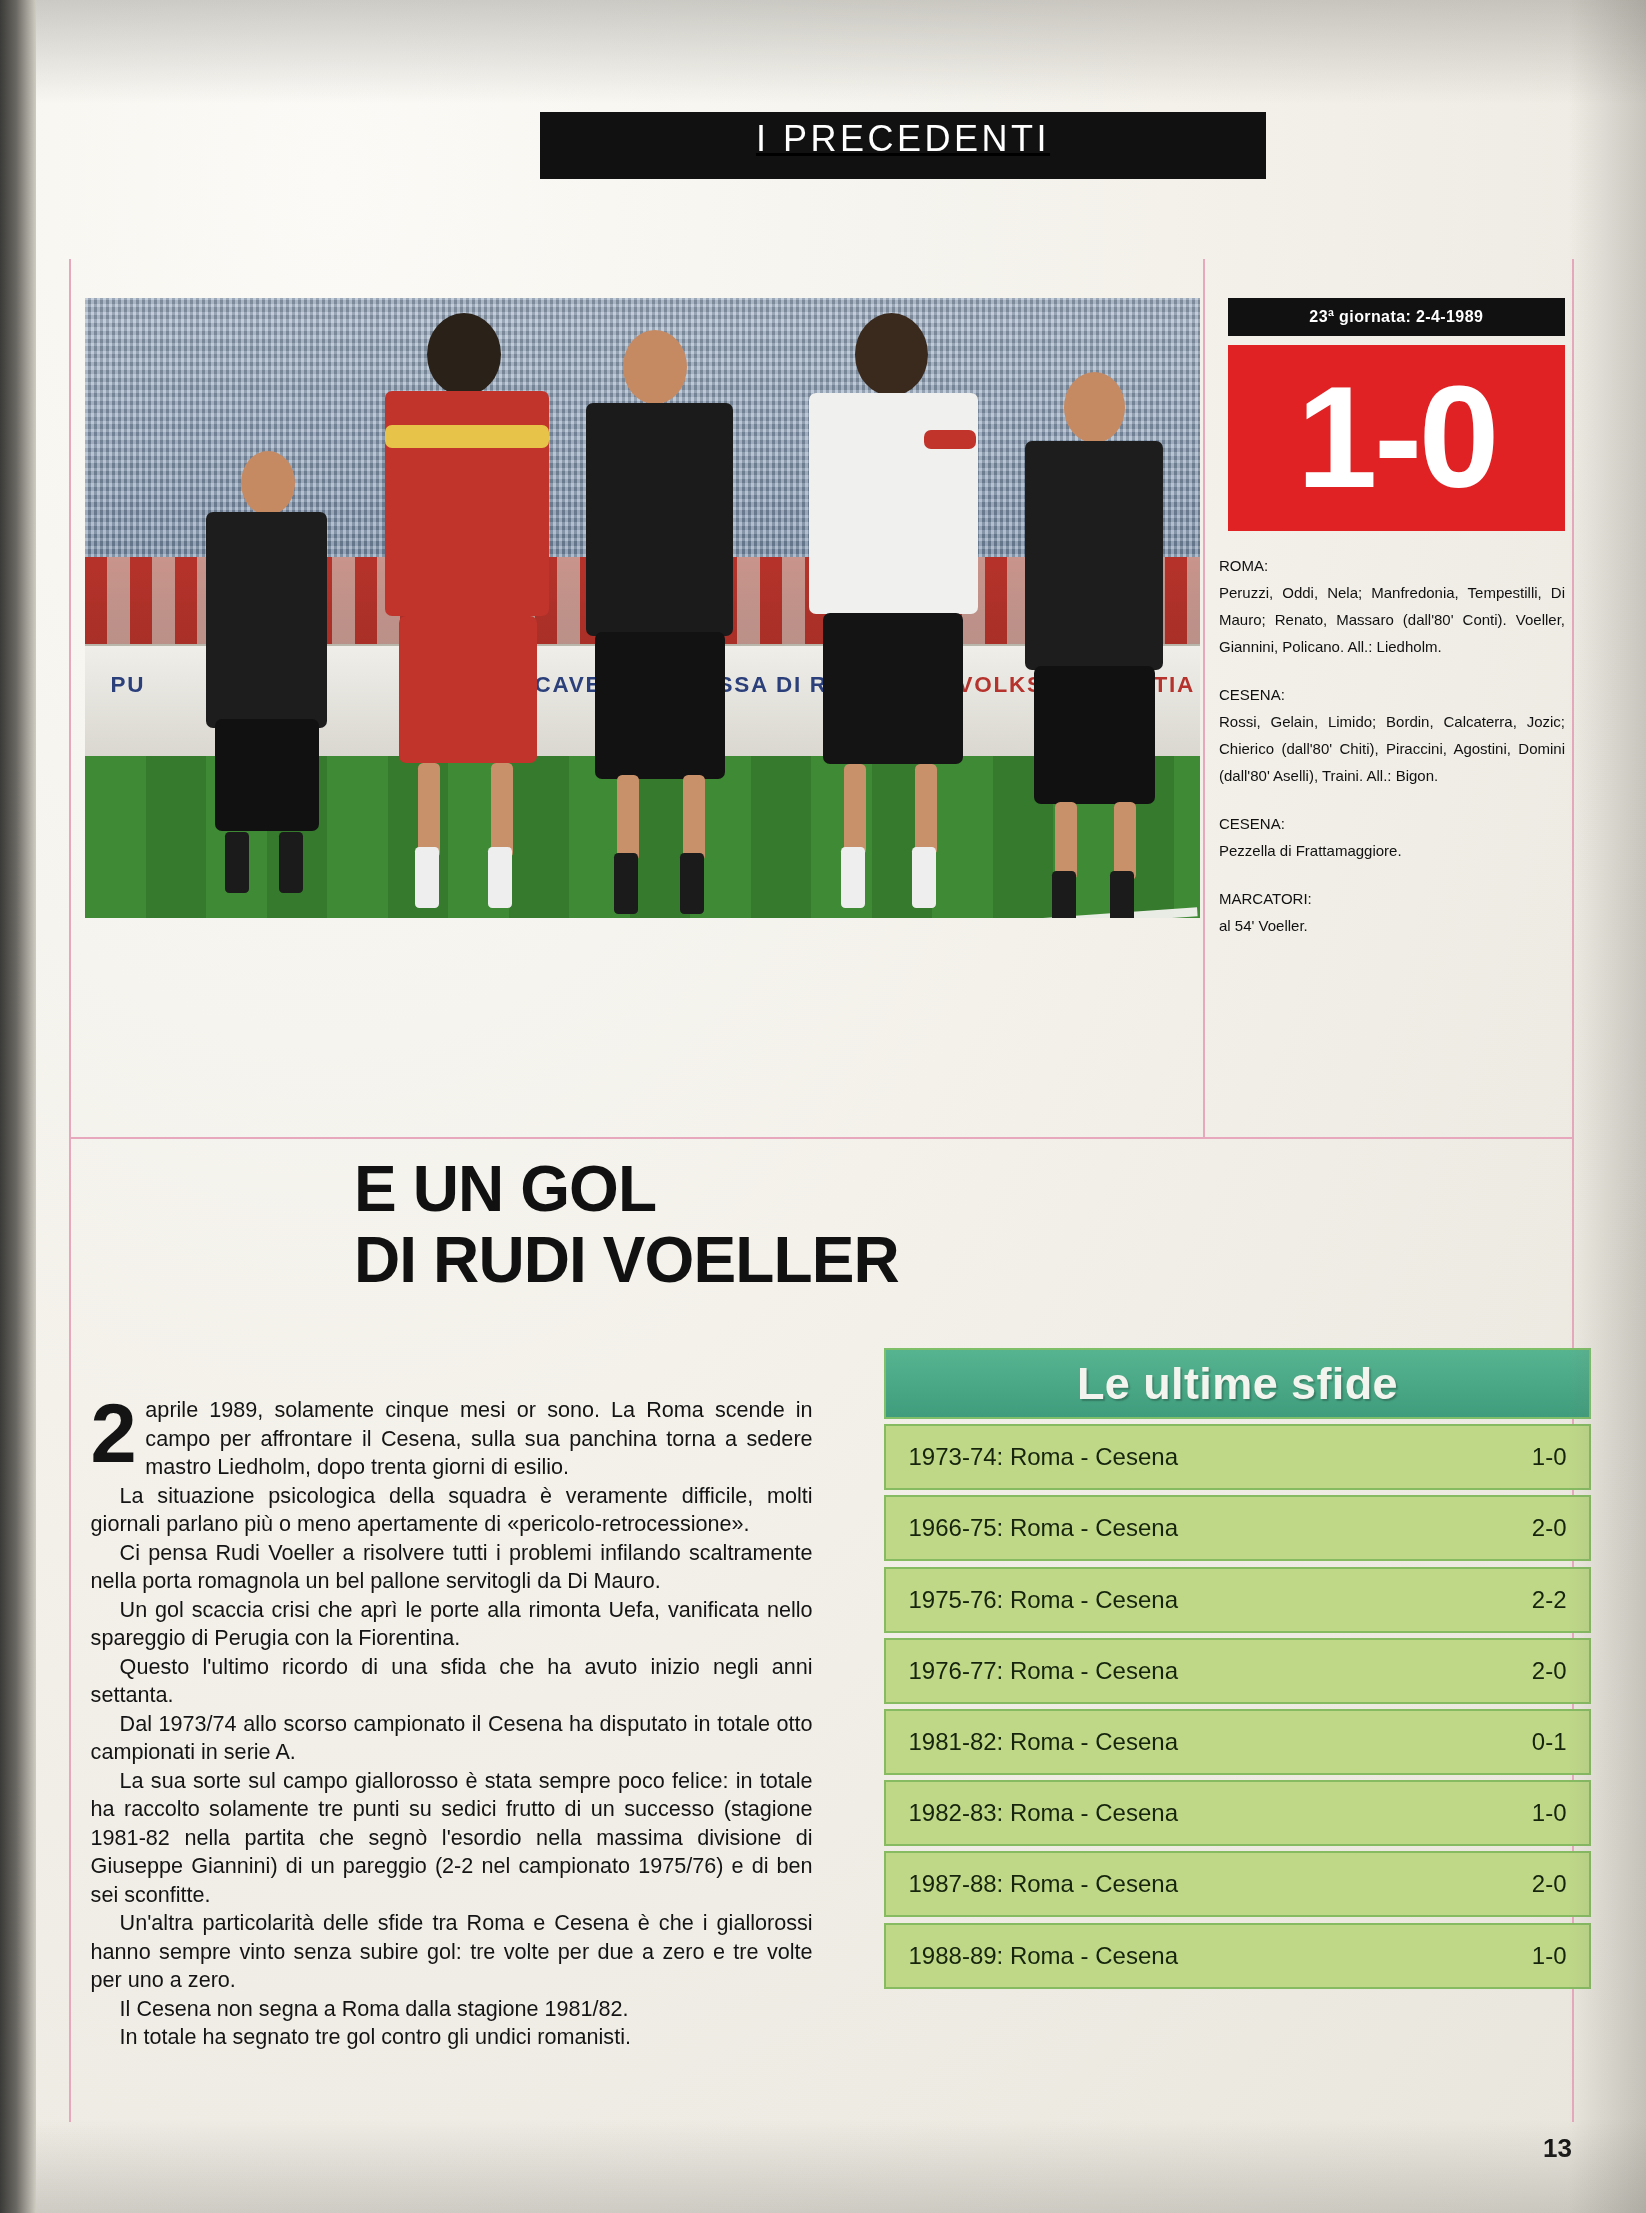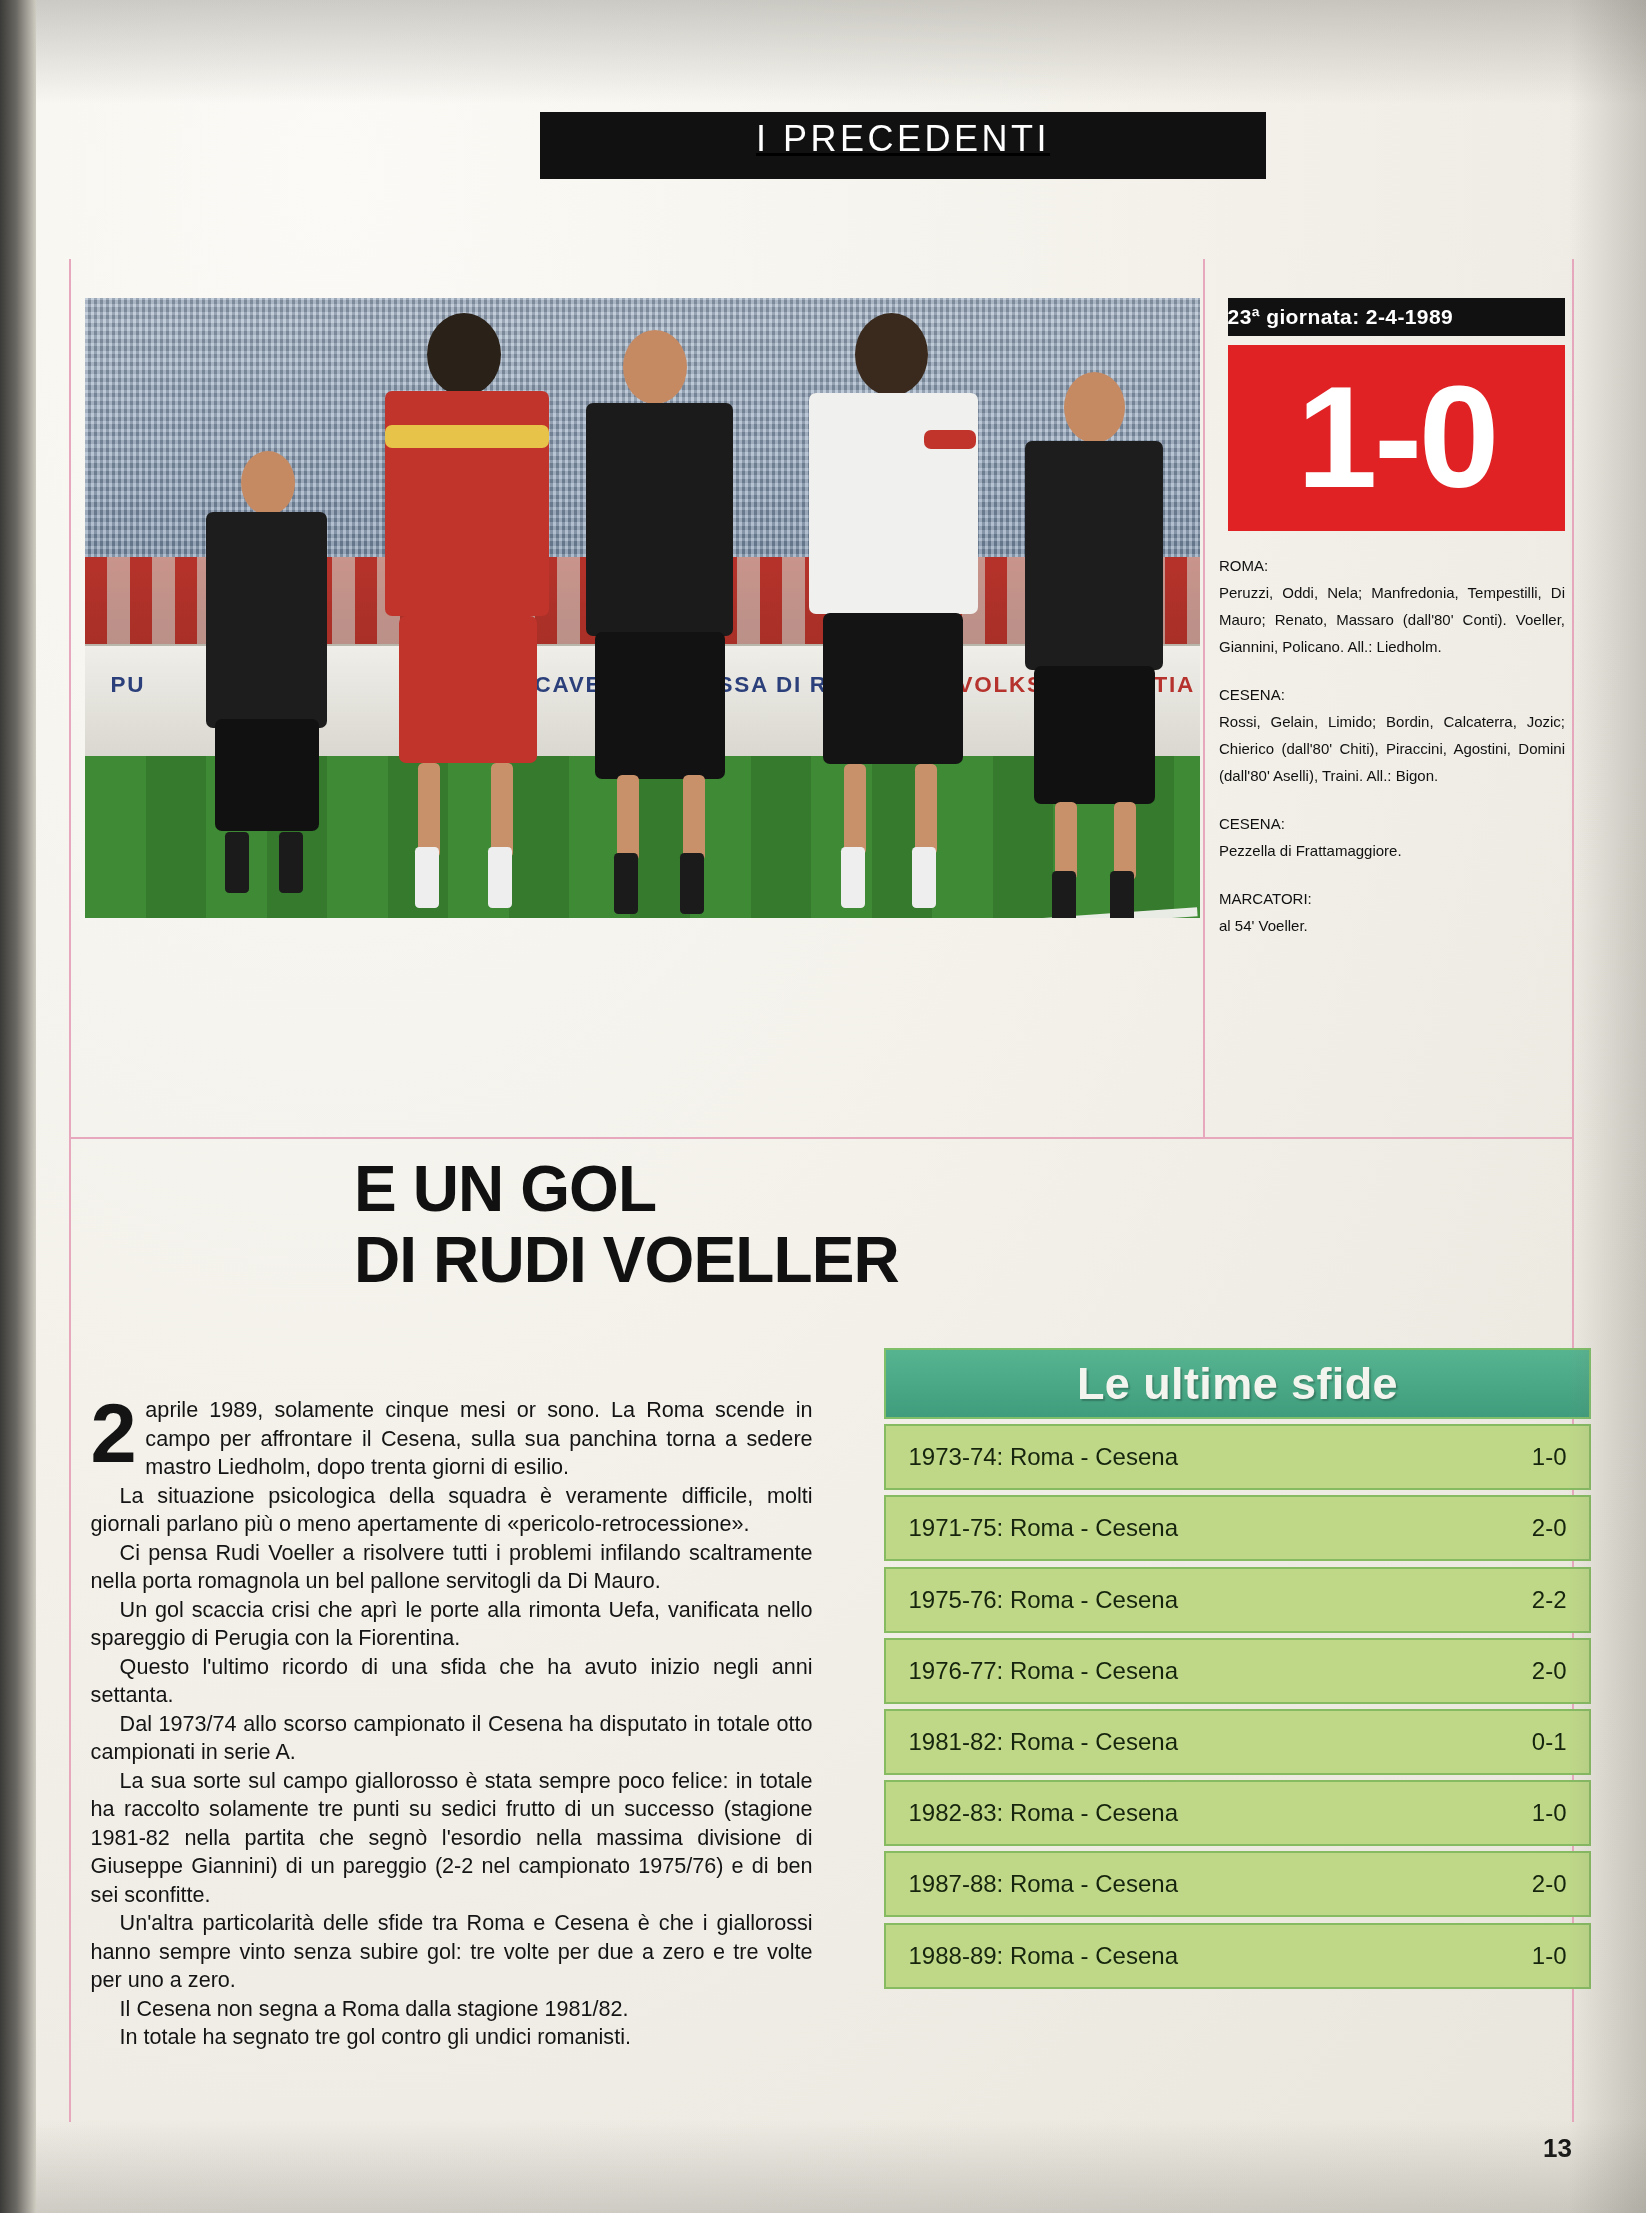--- a/index.html
+++ b/index.html
@@ -151,22 +151,22 @@
     position: absolute;
     left: 1150px;
     top: 186px;
     width: 346px;
   }
   #date-box {
     background: #111;
     color: #fff;
     height: 38px;
     line-height: 38px;
-    text-align: left;
-    font-size: 21px;
+    text-align: center;
+    font-size: 16px;
     font-weight: bold;
     letter-spacing: 0.4px;
     margin-left: 8.6px;
   }
   #score-box {
     margin-top: 8.6px;
     margin-left: 8.6px;
     background: #e02225;
     height: 186px;
     display: flex;
@@ -409,21 +409,21 @@
 
     <div id="table">
       <div id="table-head">
         <span>Le ultime sfide</span>
       </div>
       <div class="trow">
         <span class="m">1973-74: Roma - Cesena</span>
         <span class="s">1-0</span>
       </div>
       <div class="trow">
-        <span class="m">1971-75: Roma - Cesena</span>
+        <span class="m">1966-75: Roma - Cesena</span>
         <span class="s">2-0</span>
       </div>
       <div class="trow">
         <span class="m">1975-76: Roma - Cesena</span>
         <span class="s">2-2</span>
       </div>
       <div class="trow">
         <span class="m">1976-77: Roma - Cesena</span>
         <span class="s">2-0</span>
       </div>

